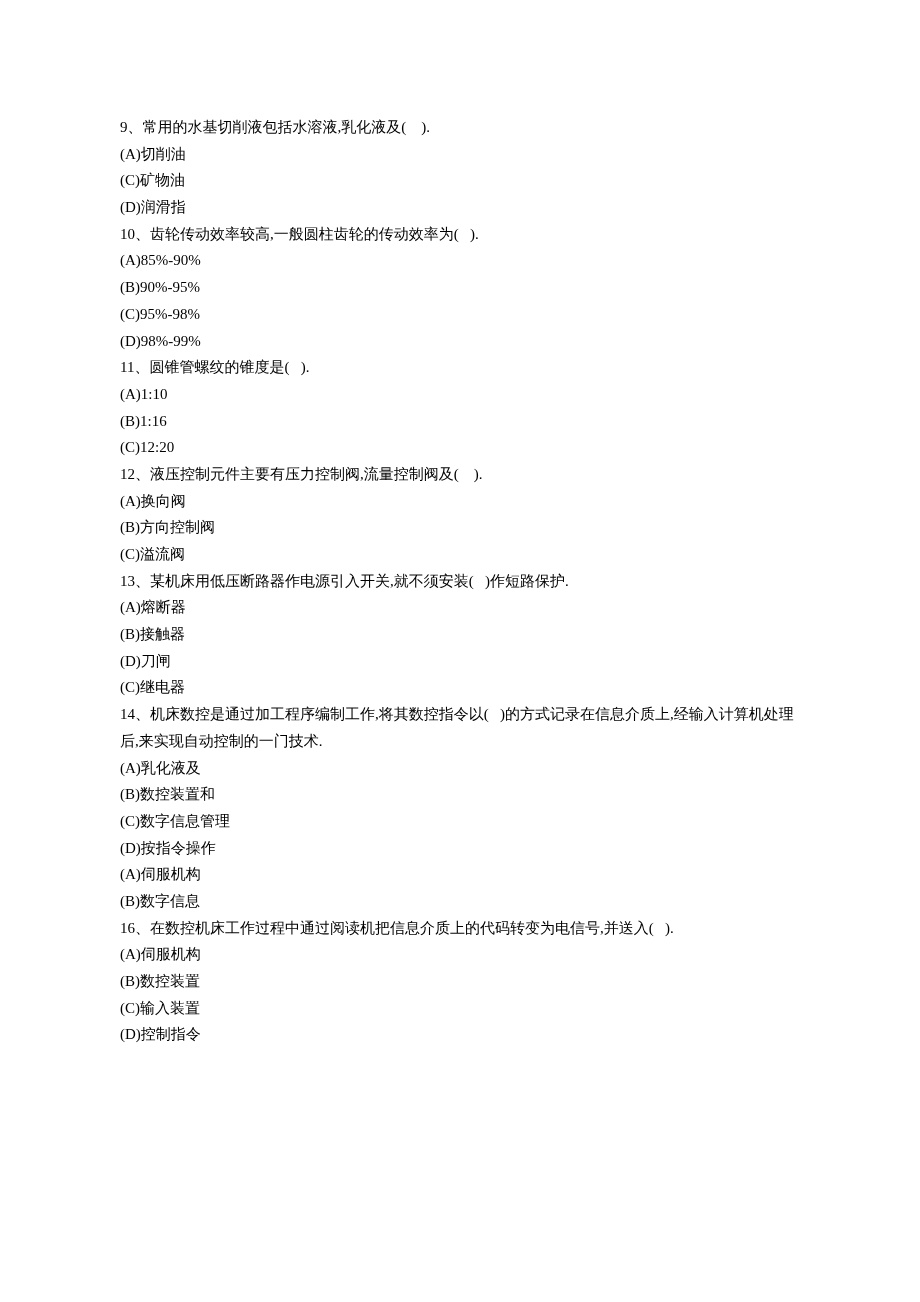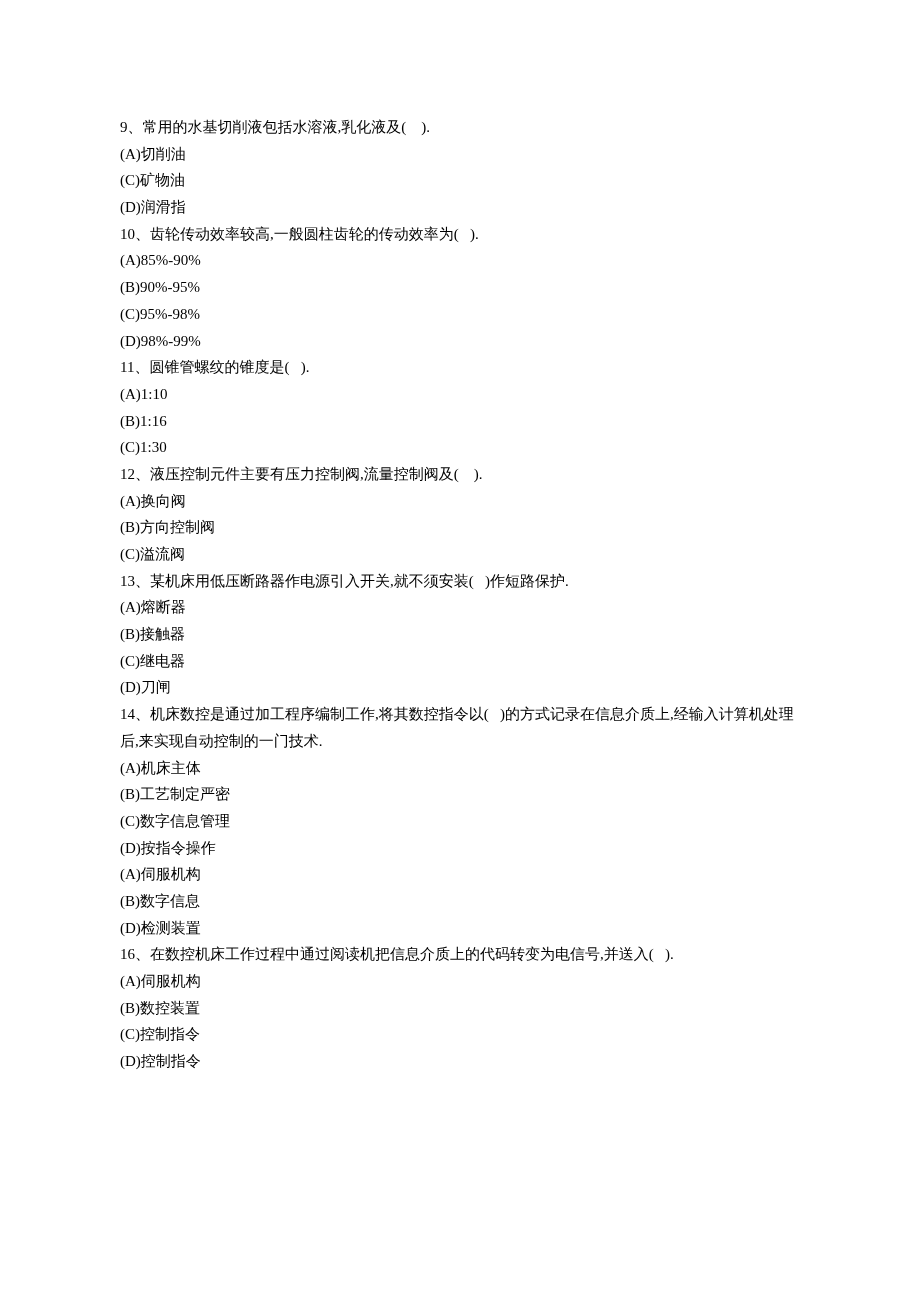--- a/index.html
+++ b/index.html
@@ -32,41 +32,40 @@
 
   <div class="line">10、齿轮传动效率较高,一般圆柱齿轮的传动效率为(   ).</div>
   <div class="line">(A)85%-90%</div>
   <div class="line">(B)90%-95%</div>
   <div class="line">(C)95%-98%</div>
   <div class="line">(D)98%-99%</div>
 
   <div class="line">11、圆锥管螺纹的锥度是(   ).</div>
   <div class="line">(A)1:10</div>
   <div class="line">(B)1:16</div>
-  <div class="line">(C)1:30</div>
+  <div class="line">(C)12:20</div>
 
   <div class="line">12、液压控制元件主要有压力控制阀,流量控制阀及(    ).</div>
   <div class="line">(A)换向阀</div>
   <div class="line">(B)方向控制阀</div>
   <div class="line">(C)溢流阀</div>
 
   <div class="line">13、某机床用低压断路器作电源引入开关,就不须安装(   )作短路保护.</div>
   <div class="line">(A)熔断器</div>
   <div class="line">(B)接触器</div>
+  <div class="line">(D)刀闸</div>
   <div class="line">(C)继电器</div>
-  <div class="line">(D)刀闸</div>
 
   <div class="line">14、机床数控是通过加工程序编制工作,将其数控指令以(   )的方式记录在信息介质上,经输入计算机处理后,来实现自动控制的一门技术.</div>
-  <div class="line">(A)机床主体</div>
-  <div class="line">(B)工艺制定严密</div>
+  <div class="line">(A)乳化液及</div>
+  <div class="line">(B)数控装置和</div>
   <div class="line">(C)数字信息管理</div>
   <div class="line">(D)按指令操作</div>
 
   <div class="line">(A)伺服机构</div>
   <div class="line">(B)数字信息</div>
-  <div class="line">(D)检测装置</div>
 
   <div class="line">16、在数控机床工作过程中通过阅读机把信息介质上的代码转变为电信号,并送入(   ).</div>
   <div class="line">(A)伺服机构</div>
   <div class="line">(B)数控装置</div>
-  <div class="line">(C)控制指令</div>
+  <div class="line">(C)输入装置</div>
   <div class="line">(D)控制指令</div>
 </div>
 
 </body></html>

